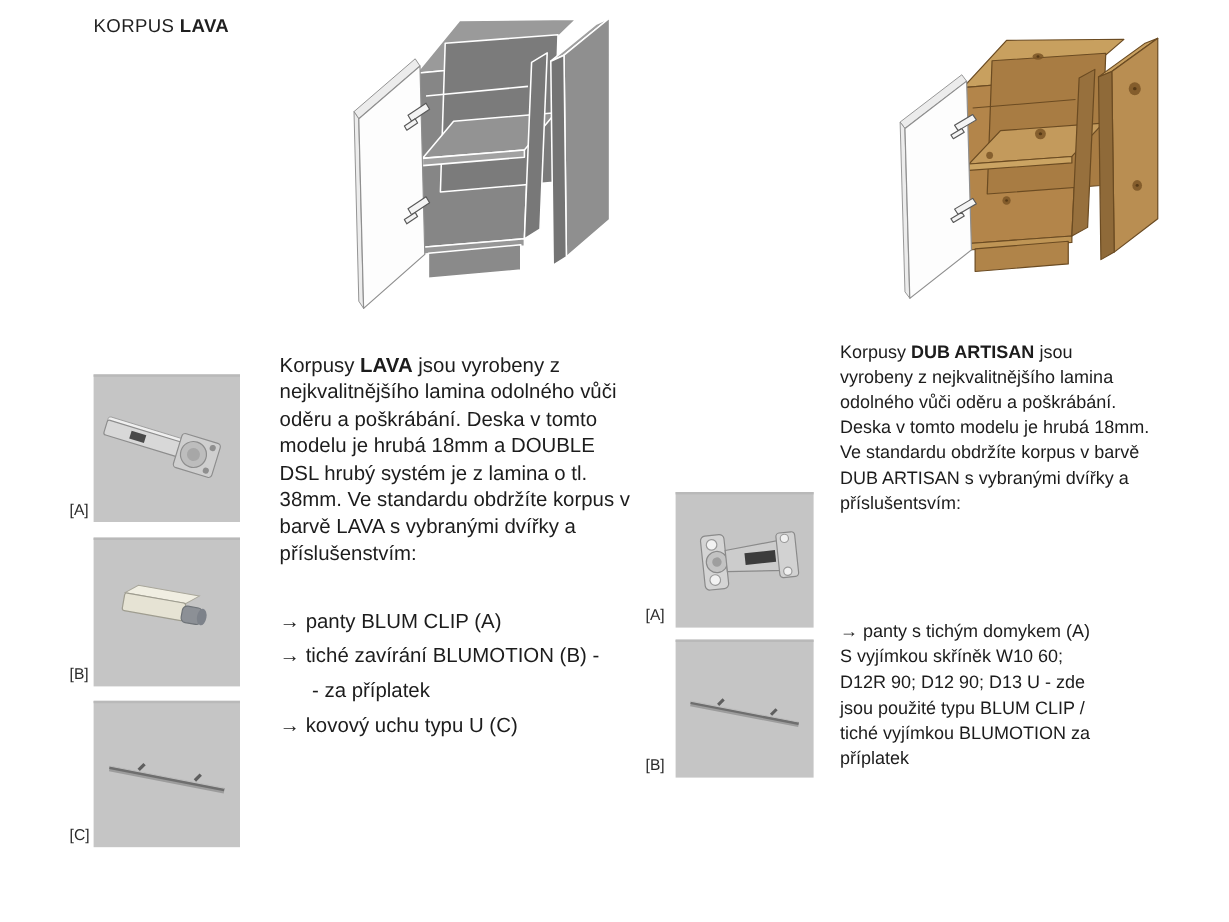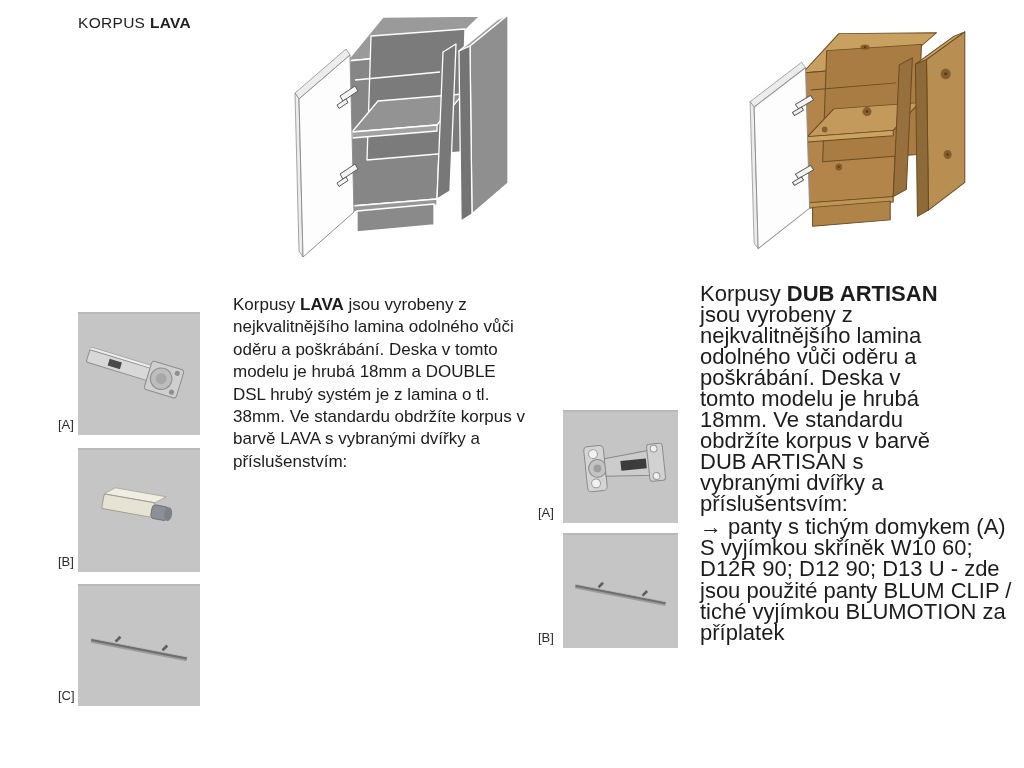--- a/index.html
+++ b/index.html
@@ -5,21 +5,21 @@
   html,body{margin:0;padding:0;background:#fff;}
   .page{position:relative;width:1024px;height:768px;background:#ffffff;overflow:hidden;
         font-family:"Liberation Sans",sans-serif;color:#1c1c1c;}
   .title{position:absolute;font-size:15.5px;letter-spacing:.3px;color:#1f1f1f;}
   .title b{font-weight:700;}
   .desc{position:absolute;font-size:17px;line-height:22.4px;}
   .desc .intro{margin:0;}
   .bullets{margin-top:30px;}
   .bline{line-height:29px;white-space:nowrap;}
   .bline.indent{padding-left:27px;}
-  .rdesc{position:absolute;font-size:22px;line-height:21px;}
+  .rdesc{position:absolute;font-size:15px;line-height:21px;}
   .rline{line-height:21.2px;white-space:nowrap;}
   .acc{position:absolute;}
   .acc-box{position:absolute;top:0;bottom:0;background:#c5c5c5;border-top:2px solid #b9b9b9;}
   .acc-label{position:absolute;left:0;bottom:3px;font-size:13px;color:#2b2b2b;}
   .cab{position:absolute;}
   
   .cab path,.cab polygon{stroke-linejoin:round;}
   .c-lava .e{stroke:#ffffff;stroke-width:1.3;}
   .c-wood .e{stroke:#6b4b22;stroke-width:1;}
   .c-lava .f-top{fill:#9a9a9a}.c-lava .f-int{fill:#868686}.c-lava .f-back{fill:#7b7b7b}
@@ -122,20 +122,26 @@
         <line x1="12" y1="55" x2="110" y2="74" stroke="#6e6e6e" stroke-width="2.6"></line>
         <line x1="12" y1="53.6" x2="110" y2="72.6" stroke="#bdbdbd" stroke-width="1"></line>
         <path d="M36,56 l5,-5 2,2 -5,5 z" fill="#5f5f5f"></path>
         <path d="M84,65 l5,-5 2,2 -5,5 z" fill="#5f5f5f"></path>
       </svg>
     </div>
   </div>
 
   <div class="desc" style="left:233px;top:294px;width:298px;">
     <p class="intro"><span>Korpusy </span><b>LAVA</b><span> jsou vyrobeny z nejkvalitnějšího lamina odolného vůči oděru a poškrábání. Deska v tomto modelu je hrubá 18mm a DOUBLE DSL hrubý systém je z lamina o tl. 38mm. Ve standardu obdržíte korpus v barvě LAVA s vybranými dvířky a příslušenstvím:</span></p>
+    <div class="bullets">
+      <div class="bline">→ panty BLUM CLIP (A)</div>
+      <div class="bline">→ tiché zavírání BLUMOTION (B) -</div>
+      <div class="bline indent">- za příplatek</div>
+      <div class="bline">→ kovový uchu typu U (C)</div>
+    </div>
   </div>
 
 
   <svg class="cab c-wood" style="left:738px;top:22px;" width="252" height="240" viewBox="0 0 250 268" preserveAspectRatio="none">
     <polygon class="f-top e" points="64,57 100,13 197,12 160,48"></polygon>
     <polygon class="f-int e" points="64,57 160,48 154,195 69,202"></polygon>
     <polygon class="f-back e" points="88,32 182,25 178,148 84,156"></polygon>
     <line x1="72" y1="76" x2="157" y2="68" stroke="#6b4b22" stroke-width="1"></line>
     <polygon class="f-shelf e" points="69,128 154,121 180,90 95,97"></polygon>
     <polygon class="f-shedge e" points="69,128 154,121 154,127 69,134"></polygon>
@@ -206,18 +212,18 @@
   </div>
 
   <div class="rdesc" style="left:700px;top:283px;width:258px;">
     <p class="intro" style="margin:0;"><span>Korpusy </span><b>DUB ARTISAN</b><span> jsou vyrobeny z nejkvalitnějšího lamina odolného vůči oděru a poškrábání. Deska v tomto modelu je hrubá 18mm. Ve standardu obdržíte korpus v barvě DUB ARTISAN s vybranými dvířky a příslušentsvím:</span></p>
   </div>
 
   <div class="rdesc" style="left:700px;top:516px;width:280px;">
     <div class="rline">→ panty s tichým domykem (A)</div>
     <div class="rline">S vyjímkou skříněk W10 60;</div>
     <div class="rline">D12R 90; D12 90; D13 U - zde</div>
-    <div class="rline">jsou použité panty BLUM CLIP /</div>
+    <div class="rline">jsou použité typu BLUM CLIP /</div>
     <div class="rline">tiché vyjímkou BLUMOTION za</div>
     <div class="rline">příplatek</div>
   </div>
 
 </div>
 
 </body></html>

